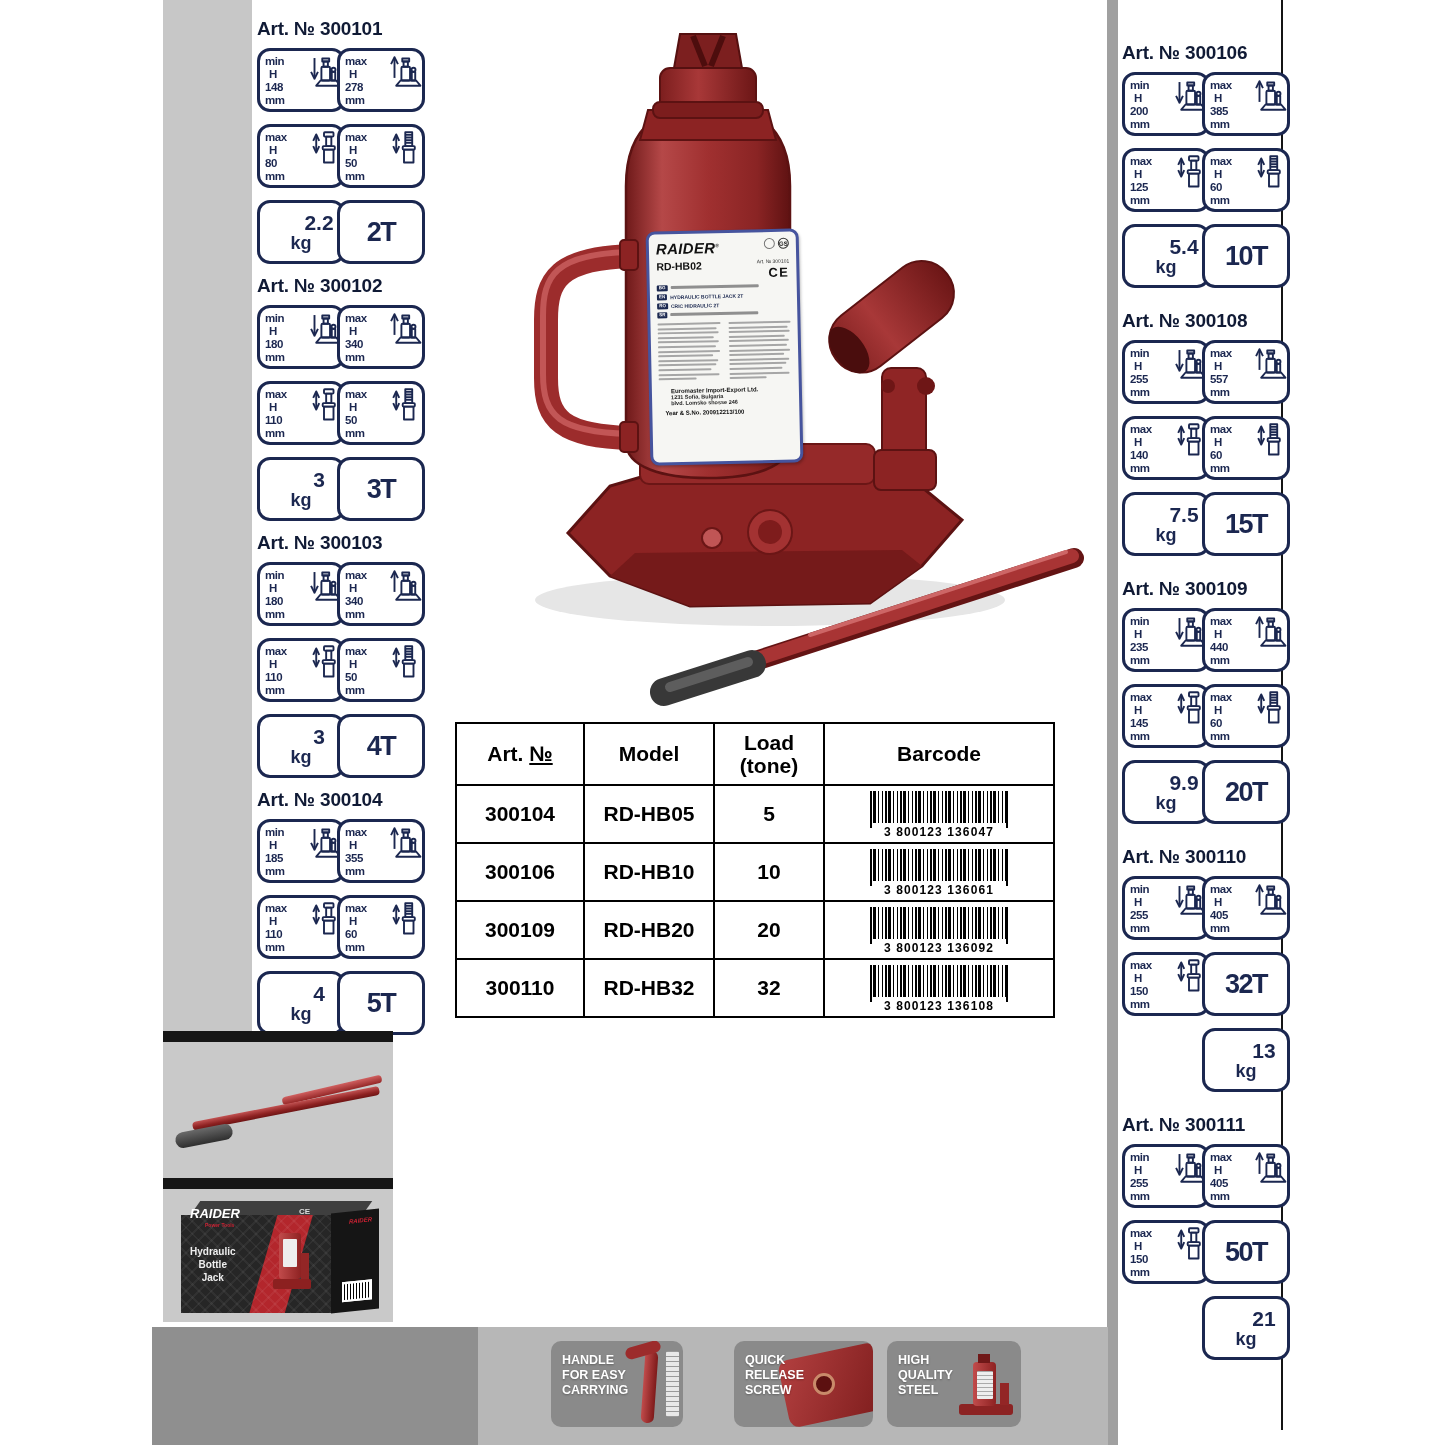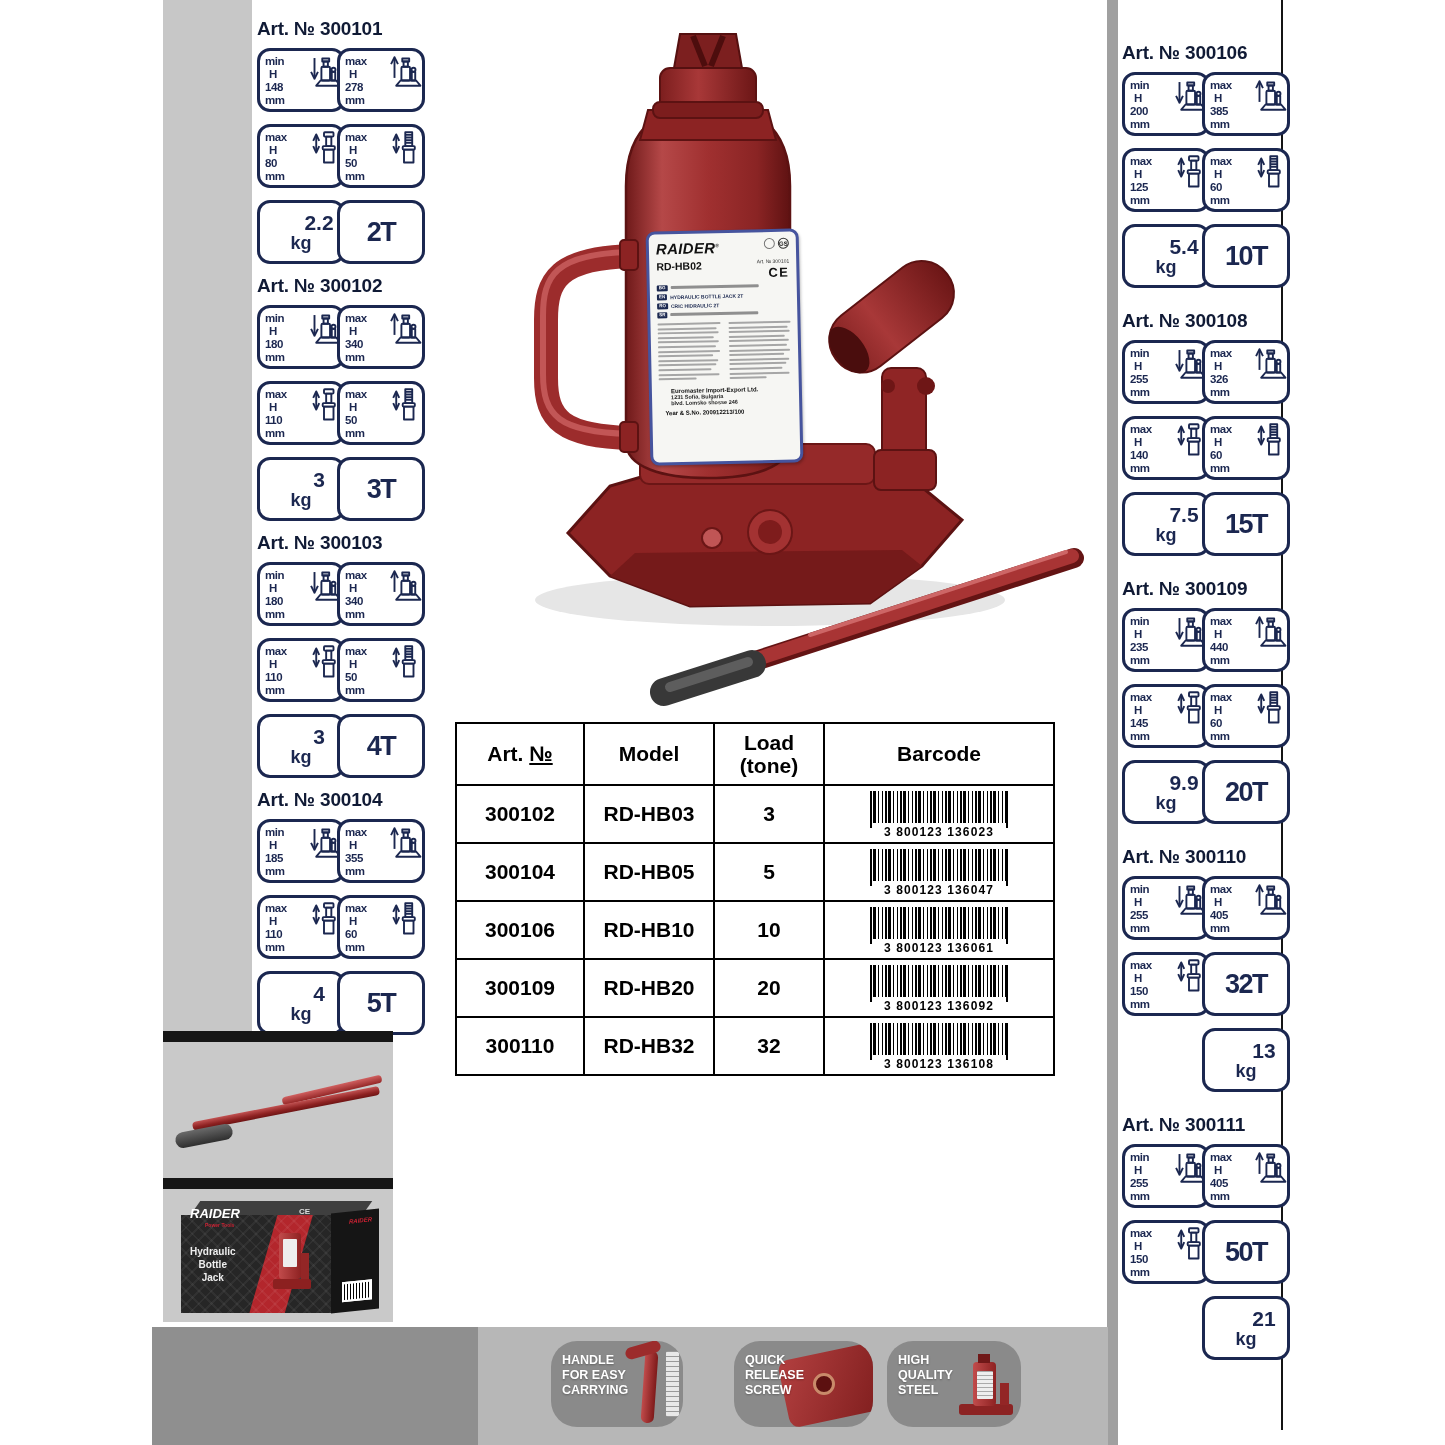--- a/index.html
+++ b/index.html
@@ -95,21 +95,21 @@
   .bxj-label{position:absolute;left:10px;top:12px;width:14px;height:28px;background:#eee;border-radius:1px;}
   .bxj-base{position:absolute;left:0;top:52px;width:38px;height:10px;background:#8c2020;border-radius:2px;}
   .bxj-pump{position:absolute;left:28px;top:26px;width:8px;height:26px;background:#932626;}
   .bx-side{position:absolute;left:150px;top:12px;width:48px;height:100px;background:#151515;transform:skewY(-6deg);}
   .bx-side-brand{position:absolute;right:7px;top:7px;color:#c23;font-style:italic;font-weight:bold;font-size:6px;}
   .bx-side-bc{position:absolute;right:7px;bottom:10px;width:26px;height:16px;background:#fff;
         background-image:repeating-linear-gradient(90deg,#000 0 1px,transparent 1px 3px);border:2px solid #fff;}
   
   #band-dark{position:absolute;left:152px;top:1327px;width:326px;height:118px;background:#8f8f8f;}
   #band-light{position:absolute;left:478px;top:1327px;width:630px;height:118px;background:#b7b7b7;}
-  .badge{position:absolute;top:1341px;height:86px;background:#8a8a8a;border-radius:26px;overflow:hidden;text-decoration:underline;}
+  .badge{position:absolute;top:1341px;height:86px;background:#8a8a8a;border-radius:10px;overflow:hidden;text-decoration:underline;}
   .badge-txt{position:absolute;left:11px;top:12px;color:#fff;font-weight:bold;font-size:12.5px;line-height:1.2;
         z-index:3;white-space:pre-line;text-shadow:0 1px 2px rgba(0,0,0,0.3);}
   .b1-vert{position:absolute;right:27px;top:10px;width:13px;height:72px;border-radius:6px;
         background:linear-gradient(90deg,#c14b4b,#7e1a1a);transform:rotate(4deg);}
   .b1-top{position:absolute;right:22px;top:3px;width:36px;height:12px;border-radius:6px;background:#9c2c2c;transform:rotate(-16deg);}
   .b1-label{position:absolute;right:4px;top:10px;width:13px;height:66px;background:#e8e8e8;border-radius:2px;
         background-image:repeating-linear-gradient(180deg,#999 0 1px,transparent 1px 5px);}
   .b2-plate{position:absolute;right:-10px;top:10px;width:100px;height:68px;border-radius:10px;
         background:linear-gradient(120deg,#b34040,#7d1c1c);transform:rotate(-12deg);}
   .b2-screw{position:absolute;right:38px;top:32px;width:22px;height:22px;border-radius:50%;
@@ -562,21 +562,21 @@
                 <rect x="21.5" y="11" width="5" height="6"></rect>
                 <rect x="20" y="7.5" width="8" height="3.5"></rect>
                 <rect x="31" y="23" width="4" height="10"></rect>
                 <circle cx="33" cy="20.5" r="2.3"></circle>
               </svg></div>
           </div>
           <div class="cell icon-cell">
             <div class="itxt">
               <span>max</span>
               <span>H</span>
-              <span>326</span>
+              <span>557</span>
               <span>mm</span>
             </div>
             <div class="glyph"><svg viewBox="0 0 44 44" fill="none" stroke="#1b2750" stroke-width="2.2" stroke-linejoin="round">
                 <line x1="11" y1="8" x2="11" y2="30"></line>
                 <path d="M7 14 L11 6 L15 14"></path>
                 <path d="M13 39 h28 l-5 -6 h-18 z"></path>
                 <rect x="19" y="17" width="10" height="16" rx="1.5"></rect>
                 <rect x="21.5" y="11" width="5" height="6"></rect>
                 <rect x="20" y="7.5" width="8" height="3.5"></rect>
                 <rect x="31" y="23" width="4" height="10"></rect>
@@ -973,31 +973,20 @@
         <tr id="table-head-row">
           <th><span>Art. </span><span class="u-char">№</span></th>
           <th>Model</th>
           <th>Load
 (tone)</th>
           <th>Barcode</th>
         </tr>
       </thead>
     <tbody id="table-body">
         <tr>
-          <td>300102</td>
-          <td>RD-HB03</td>
-          <td>3</td>
-          <td>
-            <div class="bc-wrap">
-              <div class="bars"></div>
-              <div class="bc-digits">3 800123 136023</div>
-            </div>
-          </td>
-        </tr>
-        <tr>
           <td>300104</td>
           <td>RD-HB05</td>
           <td>5</td>
           <td>
             <div class="bc-wrap">
               <div class="bars"></div>
               <div class="bc-digits">3 800123 136047</div>
             </div>
           </td>
         </tr>

